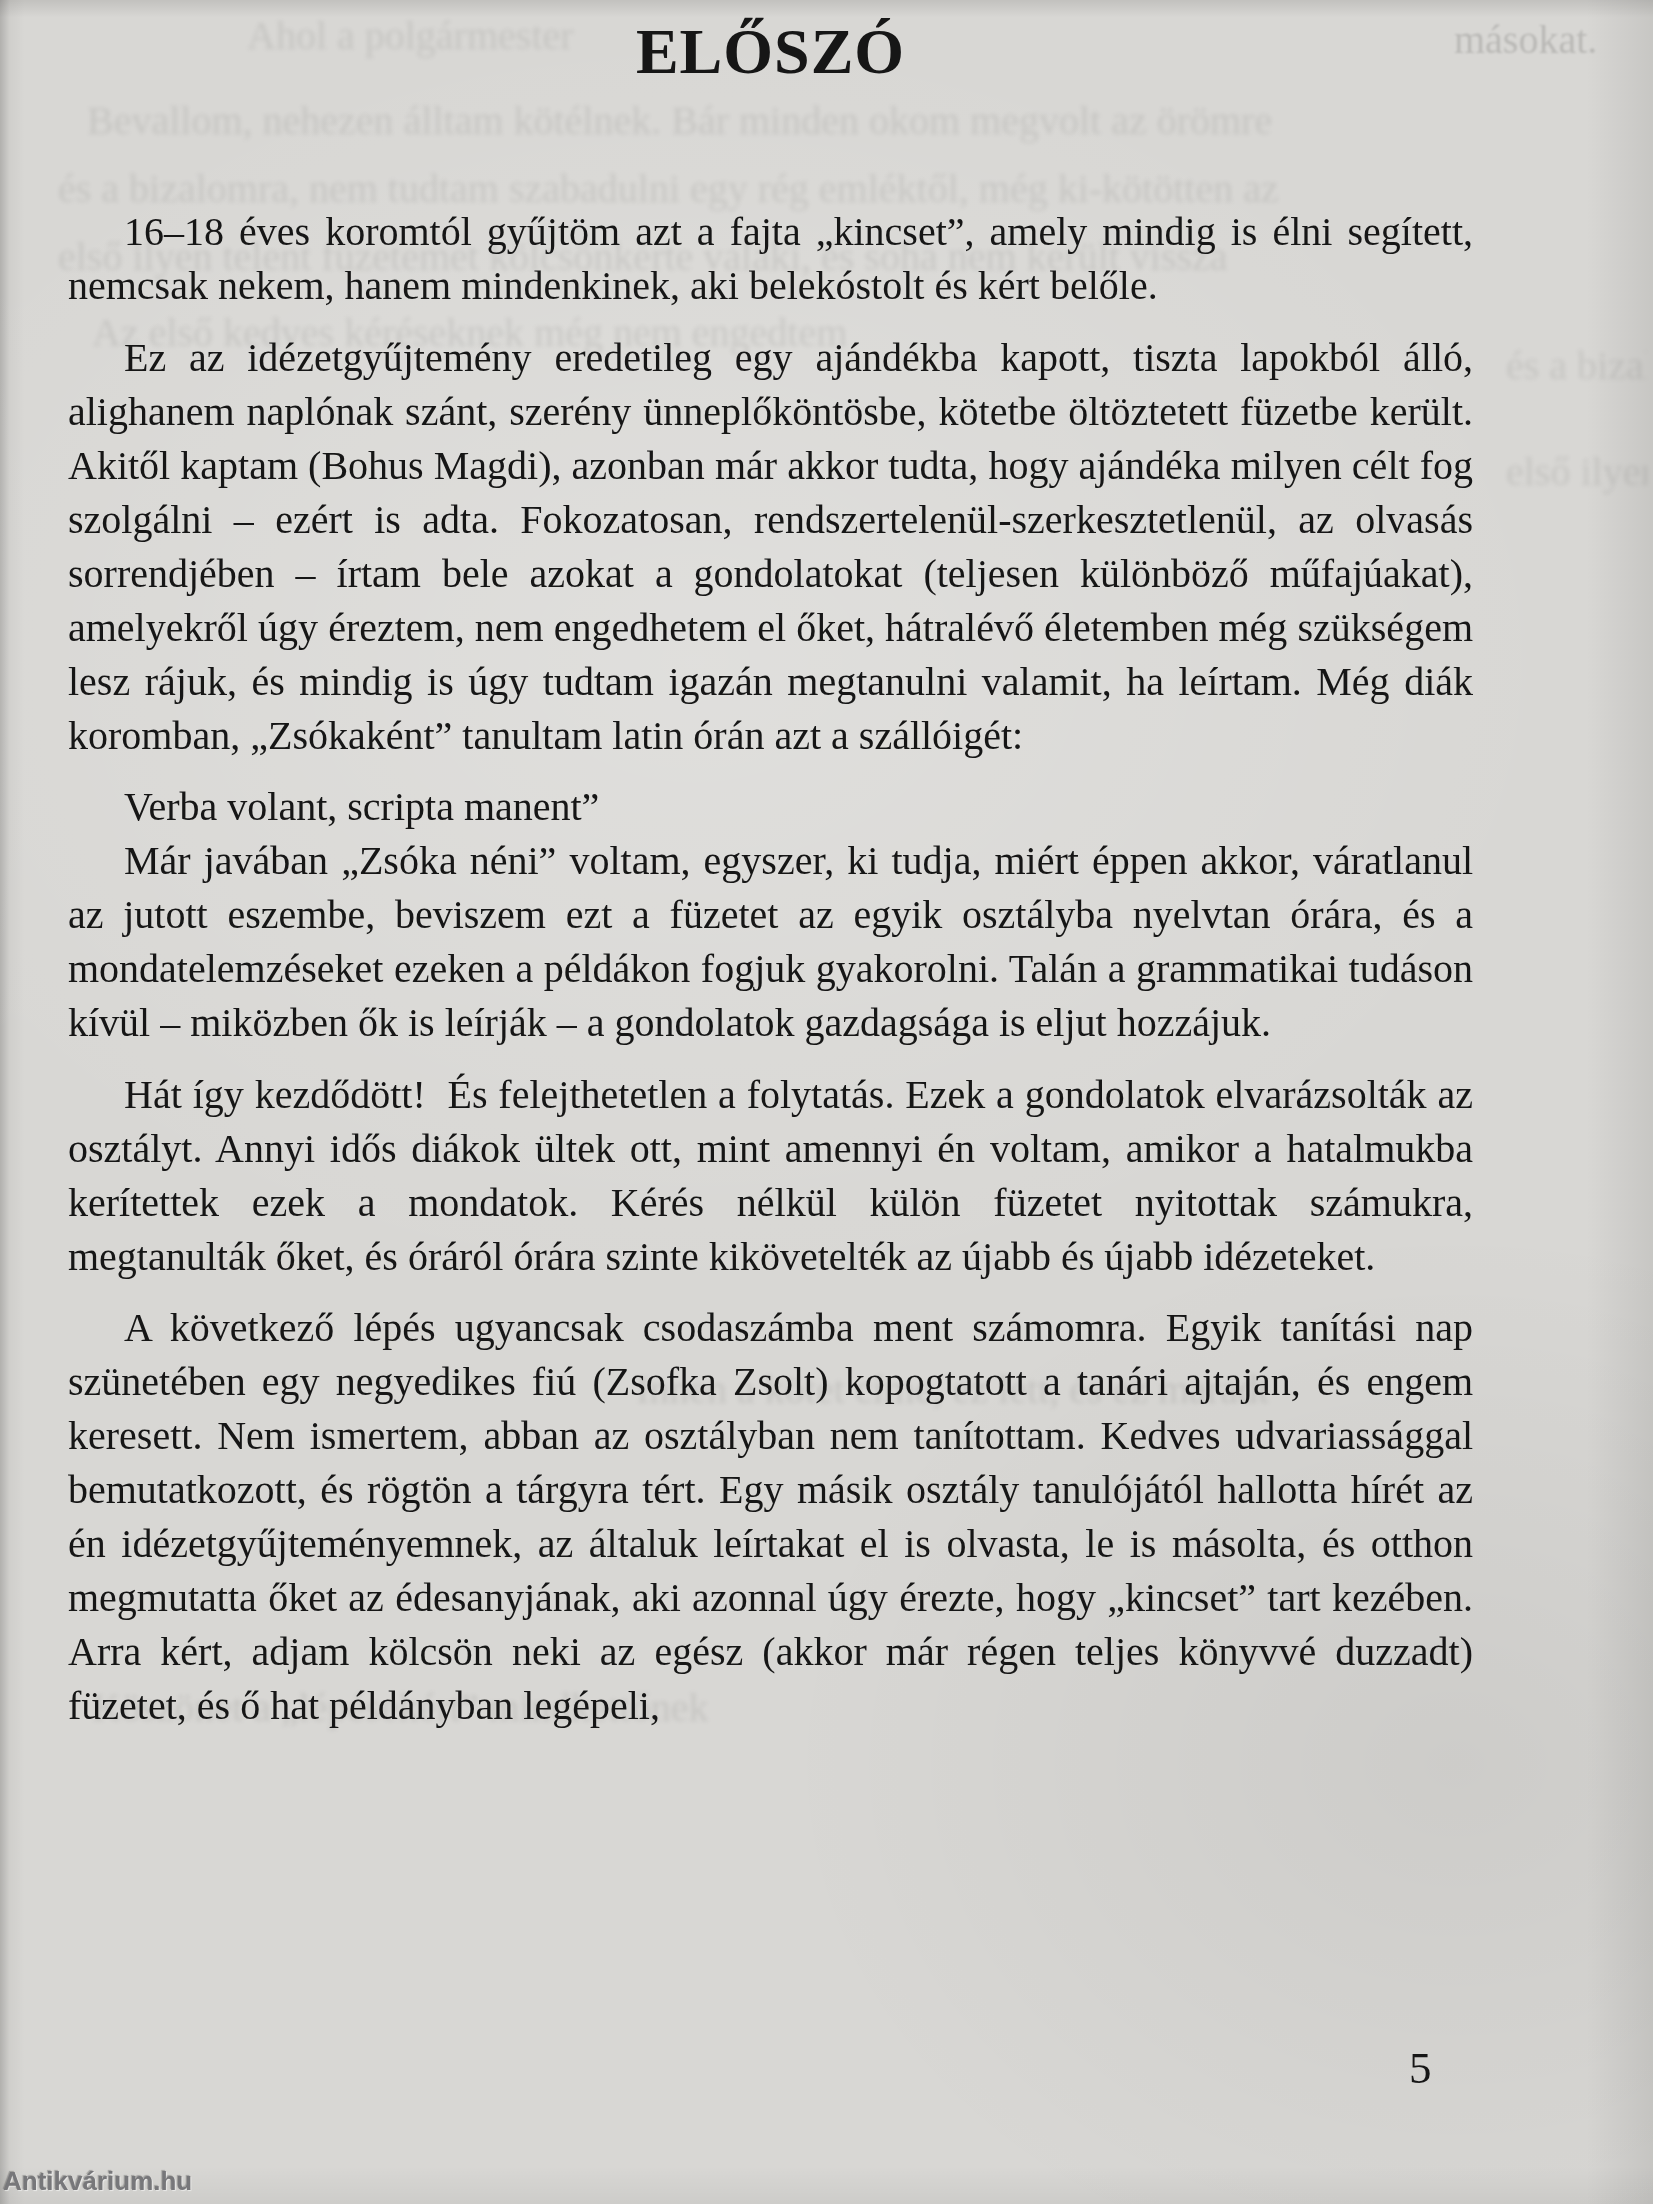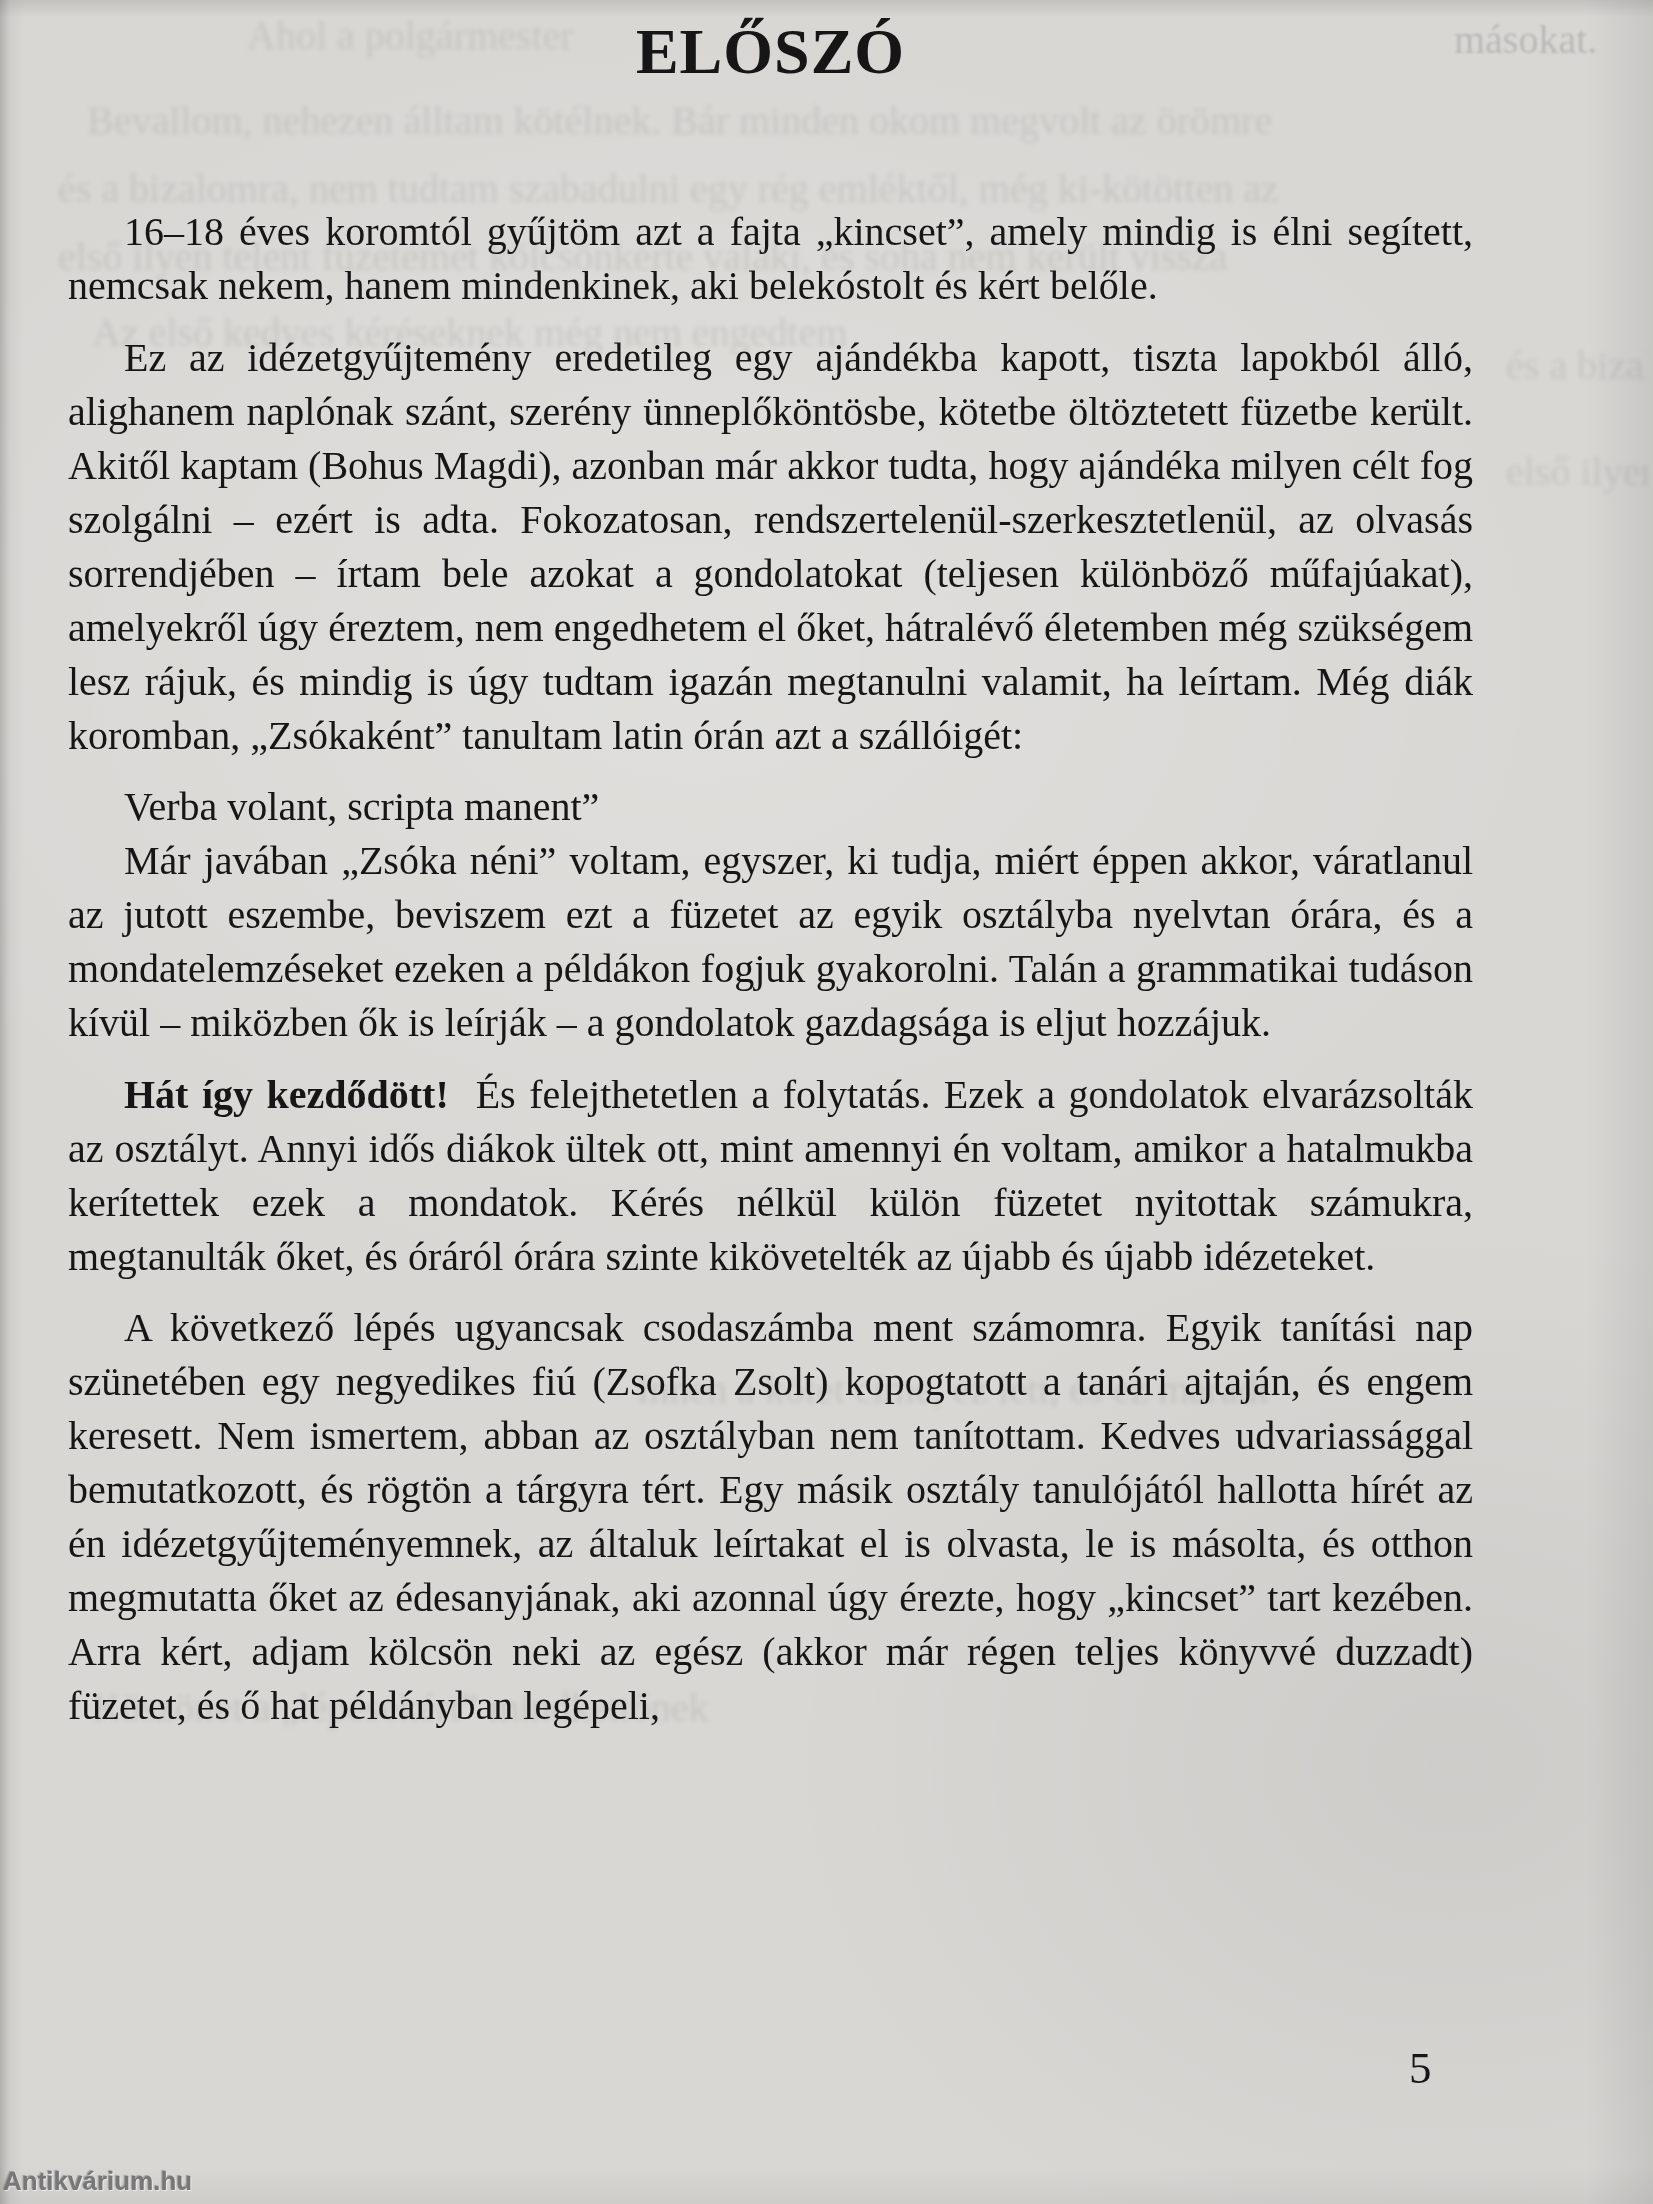--- a/index.html
+++ b/index.html
@@ -61,21 +61,21 @@
     line-height: 1.2;
   }
   .content p {
     margin: 0 0 17.5px 0;
     font-size: 40px;
     line-height: 54px;
     text-align: justify;
   }
   .content p.indent { text-indent: 56px; }
   .content p.noindent { text-indent: 0; }
-  .lead-bold { font-weight: bold; }
+  .lead-bold { font-weight: normal; }
   .quote-line {
     margin: 0 0 0 56px !important;
     text-align: left;
   }
   .quote-line.second { margin-top: 13.6px !important; margin-bottom: 25px !important; }
 
   .page-number {
     position: absolute;
     left: 1409px; top: 2042px;
     font-size: 45px;

